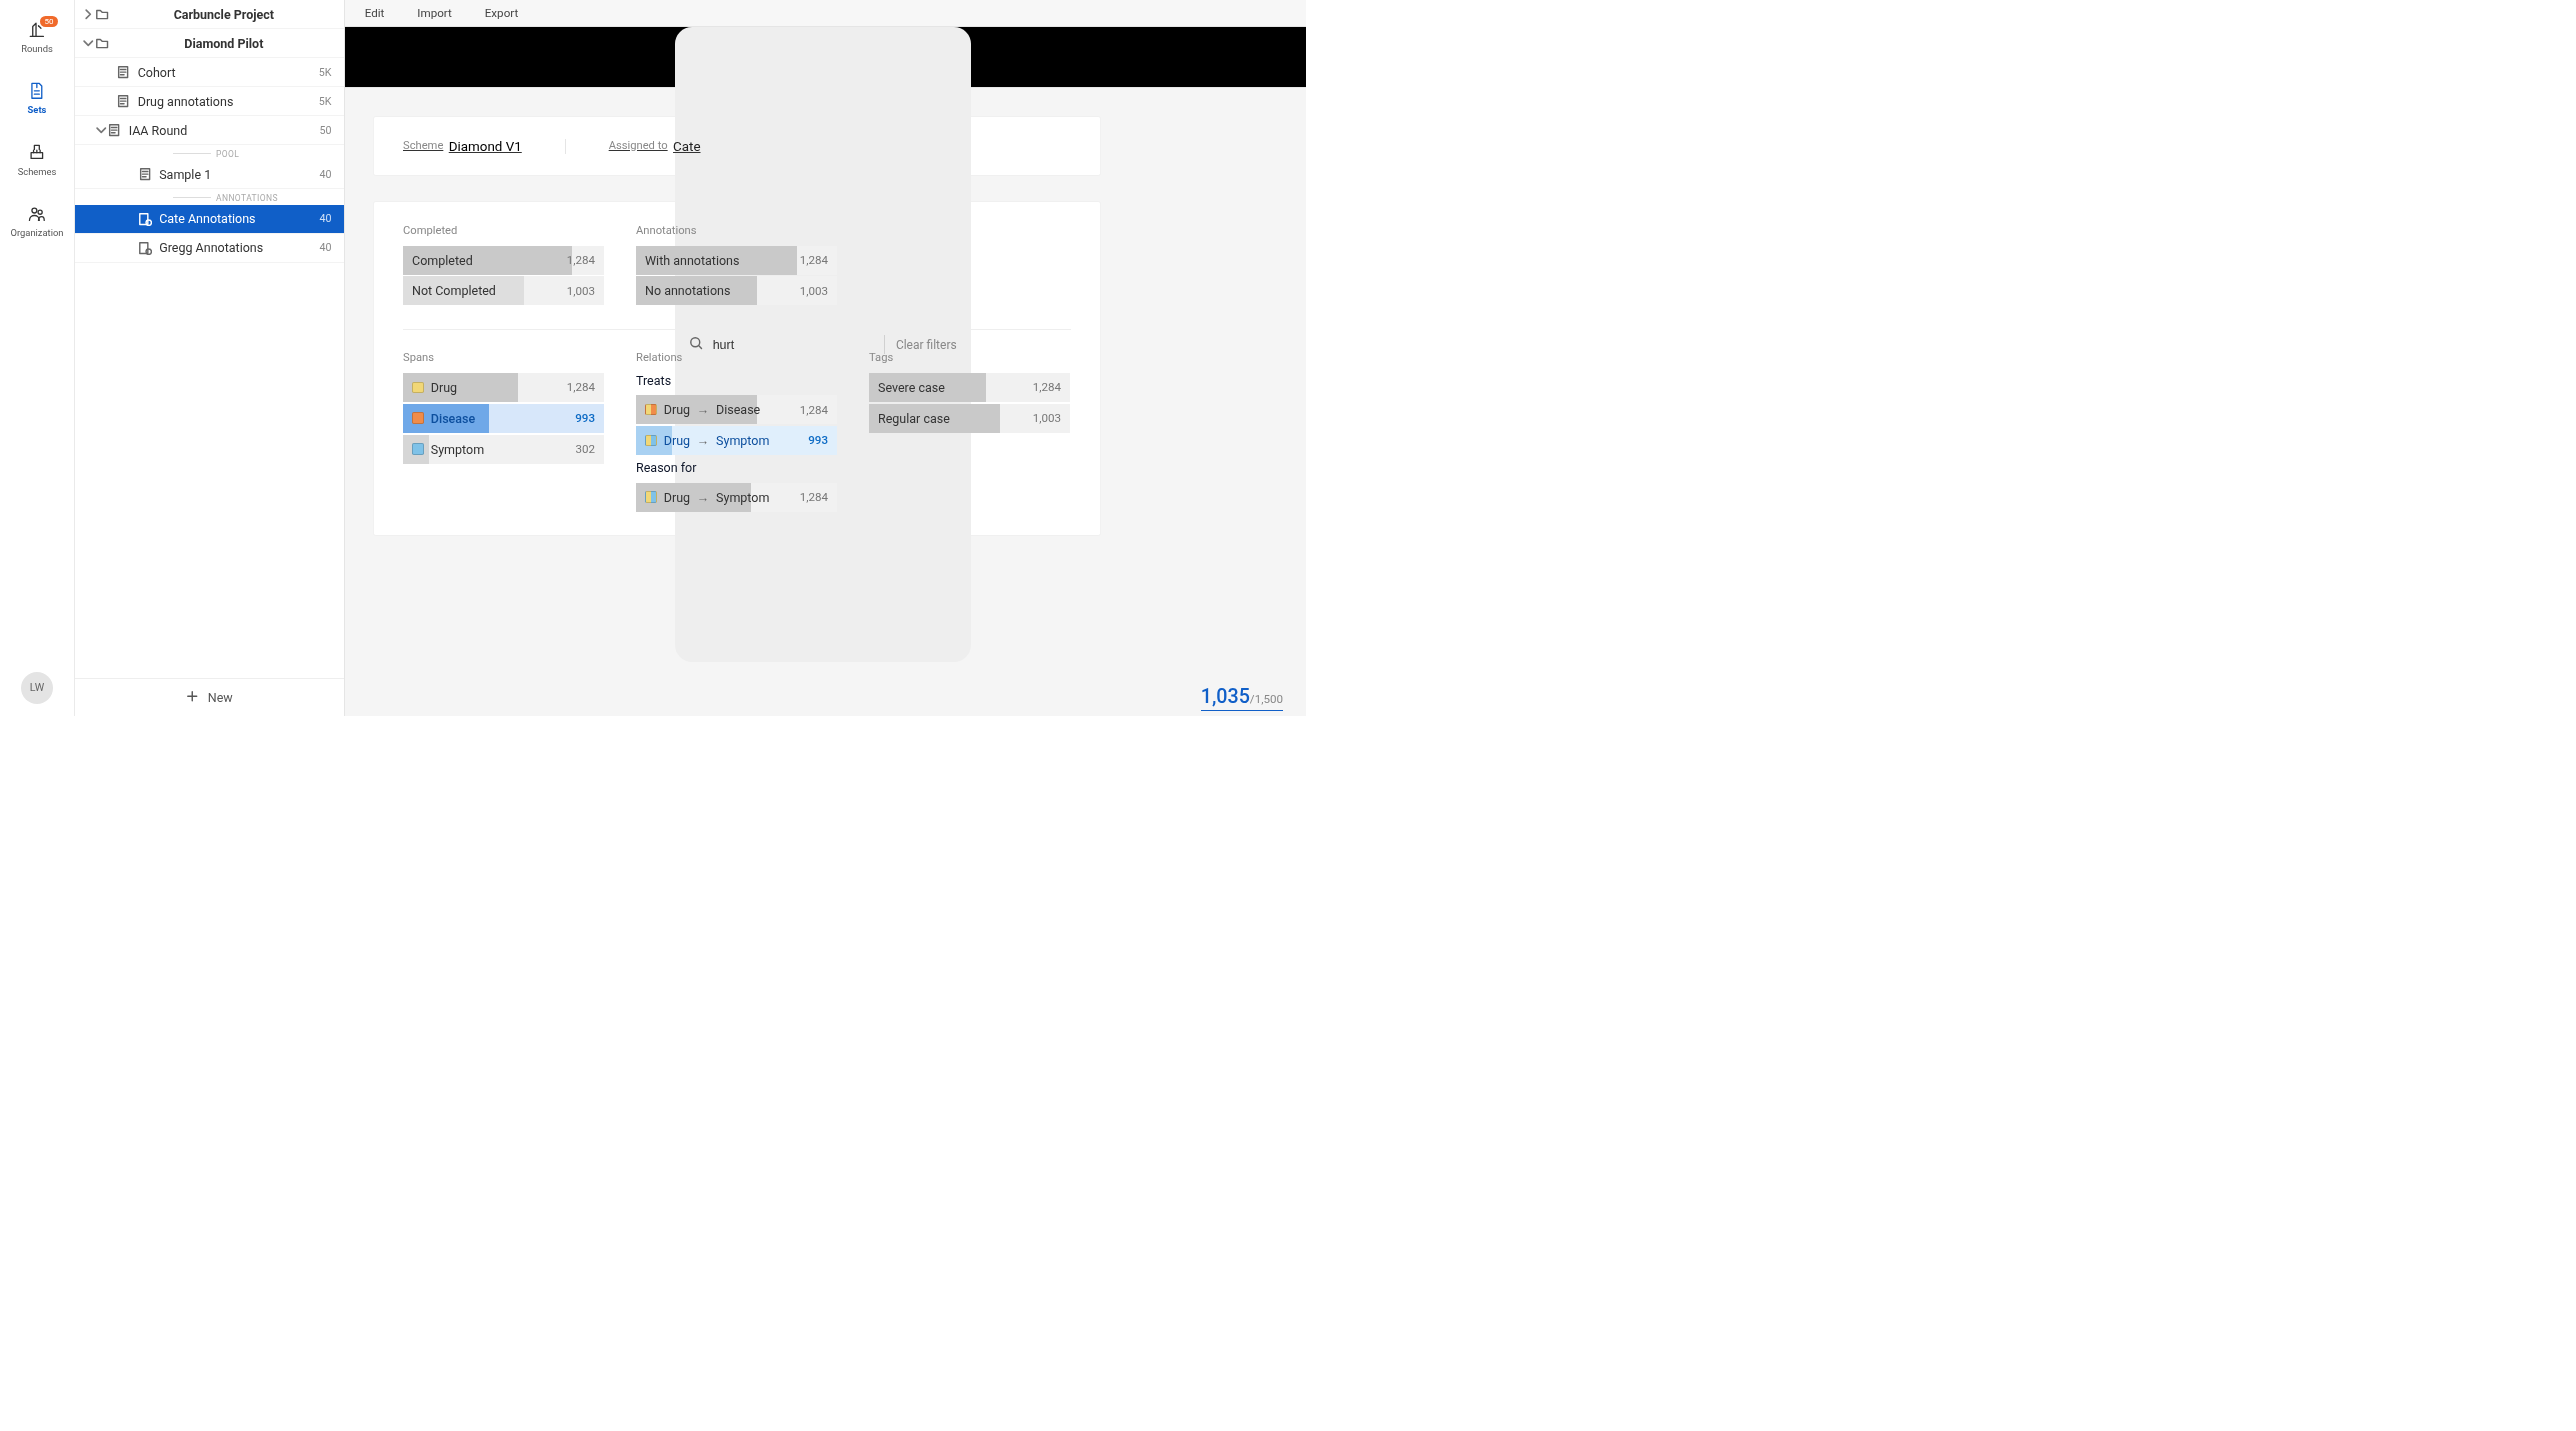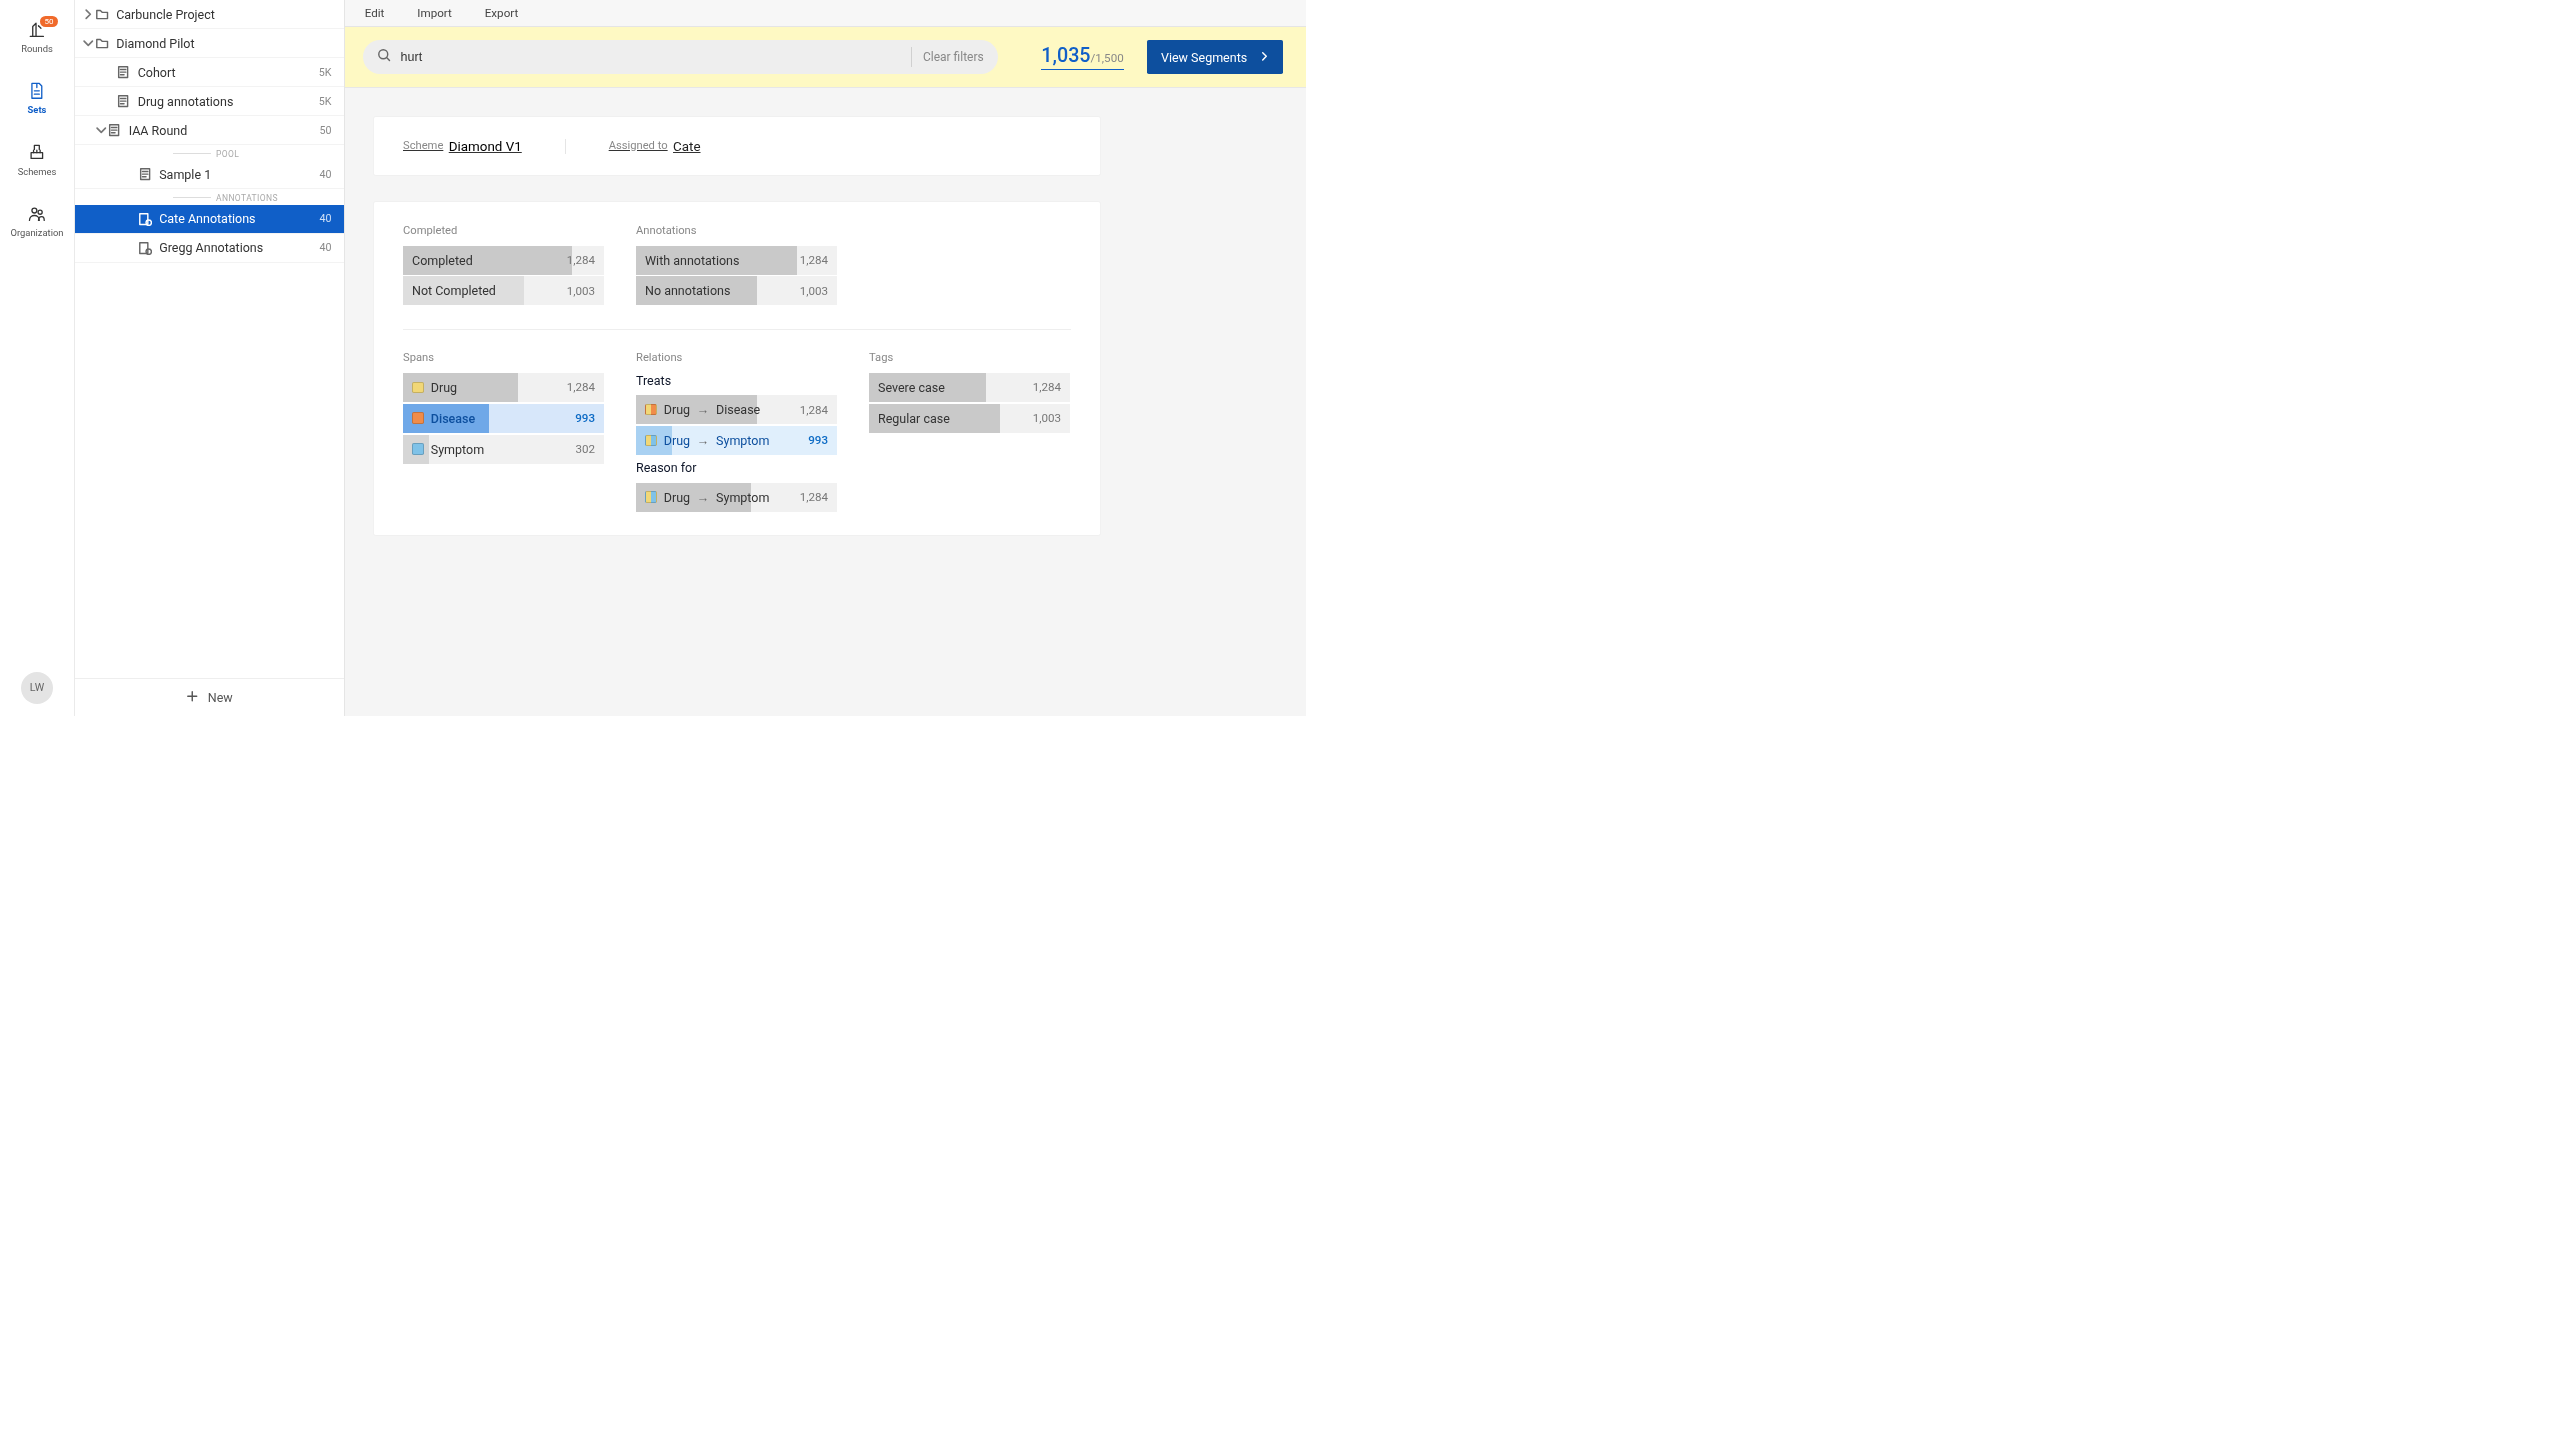--- a/index.html
+++ b/index.html
@@ -99,21 +99,21 @@
 .tree-row .chevron.none { visibility: hidden; }
 .tree-row .tree-icon {
   width: 14.3px; height: 14.3px;
   margin-right: 7.2px;
   display:flex; align-items:center; justify-content:center;
   color: #666;
 }
 .tree-row.selected .tree-icon { color: #fff; }
 .tree-row .tree-label { flex: 1; font-size: 12.5px; white-space: nowrap; overflow:hidden; text-overflow:ellipsis;}
 .tree-row .tree-count { font-size: 10.7px; color: #8a8a8a; margin-left: 8px; }
-.tree-row.bold .tree-label { font-weight: 400; }
+.tree-row.bold .tree-label { font-weight: 700; text-align: center; }
 
 .tree-divider {
   font-size: 8.5px;
   letter-spacing: 0.4px;
   color: #aaa;
   padding: 3.6px 0 1.8px 141px;
   position: relative;
 }
 .tree-divider::before {
   content:"";
@@ -148,26 +148,27 @@
   border-bottom: 0.9px solid #e5e5e5;
   display: flex;
   align-items: center;
   padding-left: 19.7px;
   gap: 33px;
 }
 .topbar-item { font-size: 11.6px; color: #444; cursor: pointer; }
 
 .searchrow {
   height: 61px;
-  background: #fef9c3;
+  background: #000000;
   border-bottom: 0.9px solid #e7e7e7;
   display: flex;
   align-items: center;
   padding: 0 23px 0 18px;
   gap: 23px;
+  flex-direction: column;
 }
 .searchbox {
   flex: 0 0 635px;
   height: 34px;
   background: #eeeeee;
   border-radius: 17px;
   display: flex;
   align-items: center;
   padding: 0 14.3px;
   color: #666;

